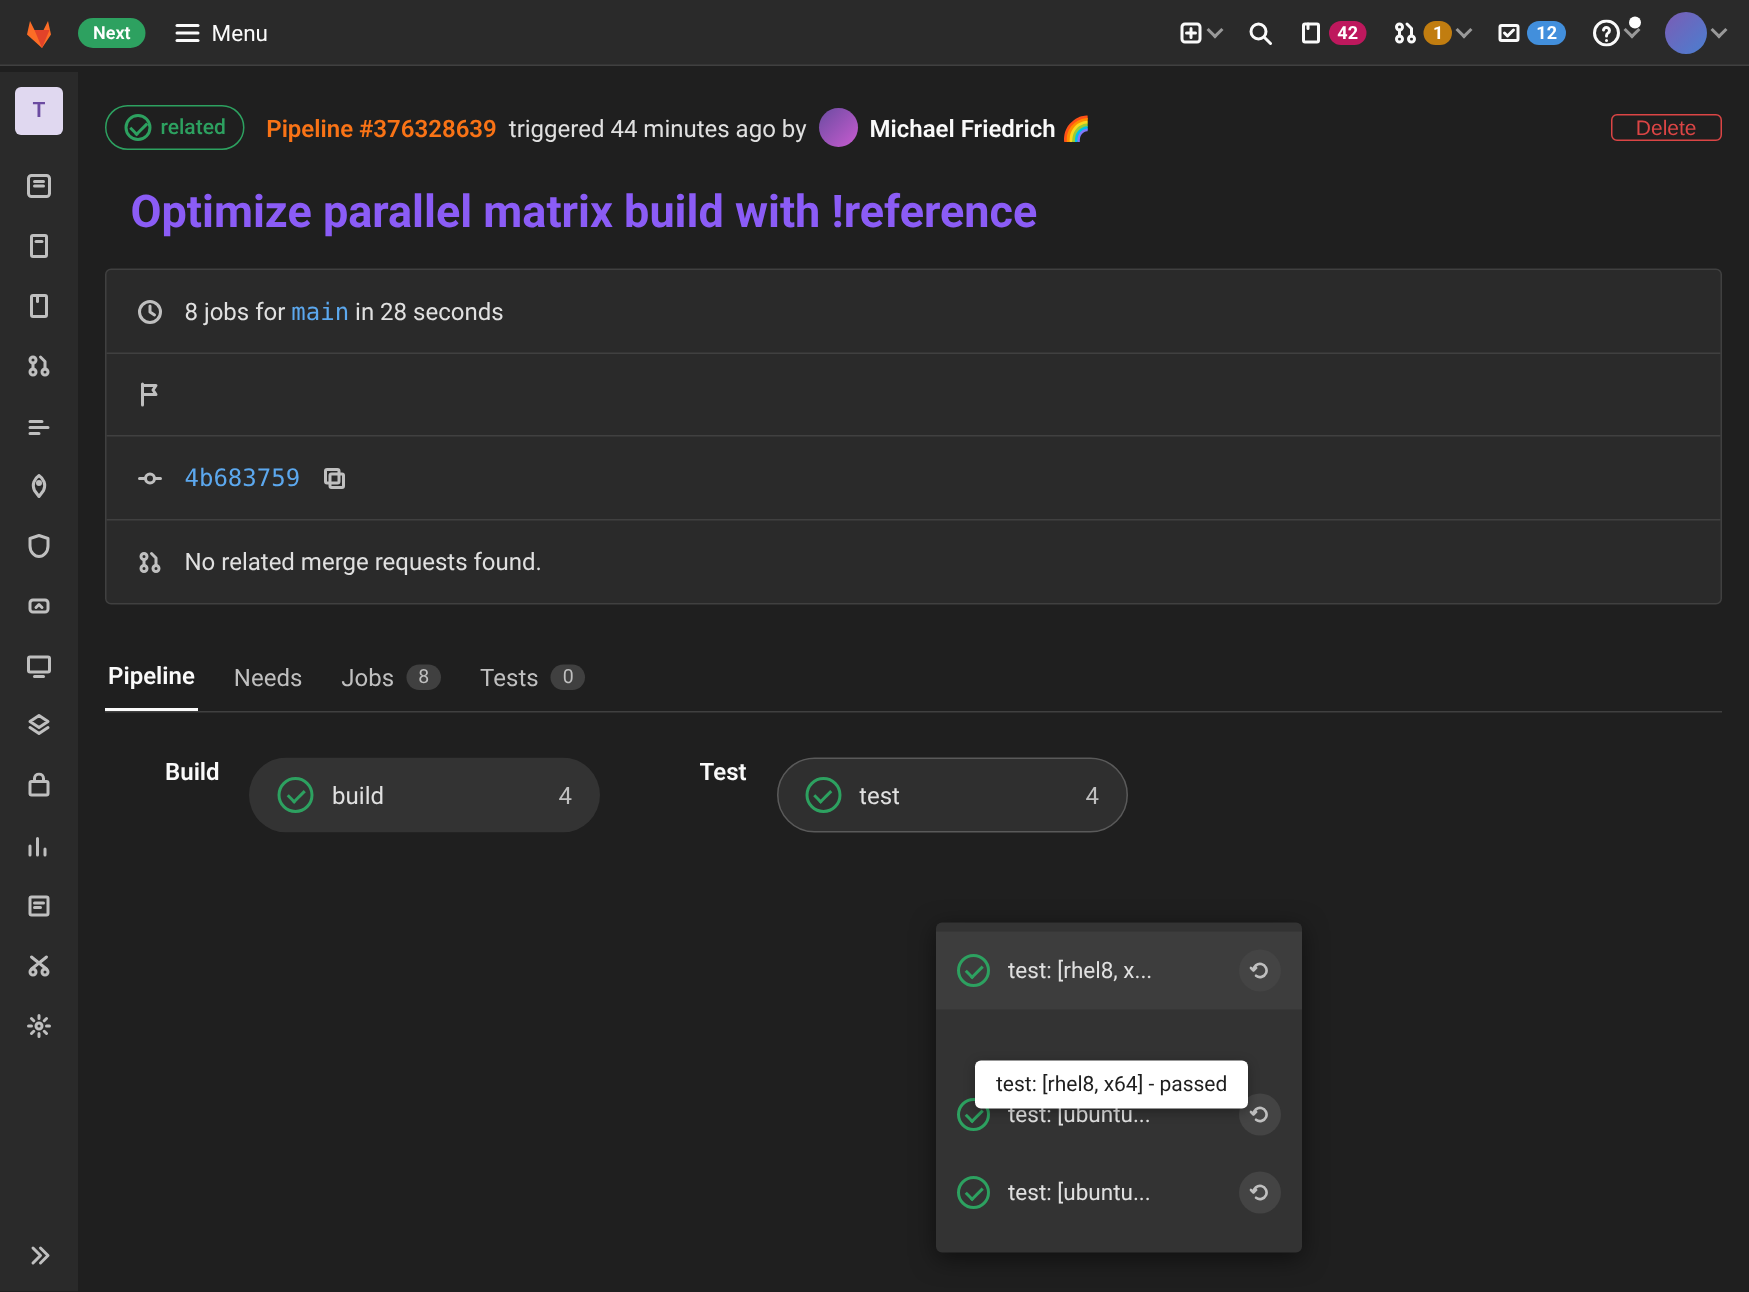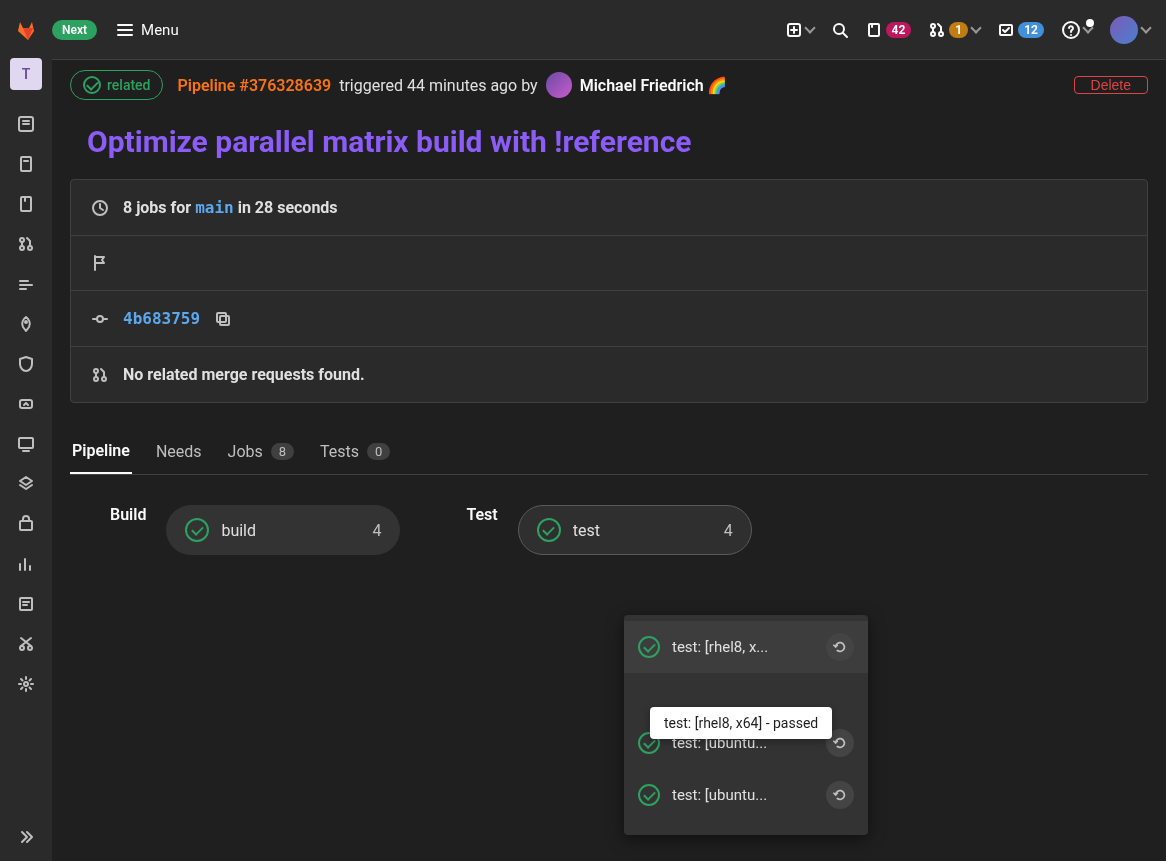--- a/index.html
+++ b/index.html
@@ -3,21 +3,21 @@
 <meta charset="utf-8">
 <style>
 * { box-sizing: border-box; margin: 0; padding: 0; }
 body {
   font-family: -apple-system, BlinkMacSystemFont, "Segoe UI", Roboto, sans-serif;
   background: #1f1f1f; color: #fafafa; width: 1166px; height: 861px;
   overflow: hidden; position: relative;
 }
 
 .topbar {
-  height: 60px; background: #2a2a2a; display: flex; align-items: center;
+  height: 44px; background: #2a2a2a; display: flex; align-items: center;
   padding: 0 16px; border-bottom: 1px solid #404040;
 }
 .logo { width: 24px; height: 24px; margin-right: 12px; }
 .next-badge {
   background: #2da160; color: #fff; font-size: 12px; font-weight: 600;
   padding: 3px 10px; border-radius: 12px; margin-right: 20px;
 }
 .menu-btn { display: flex; align-items: center; gap: 8px; color: #fafafa; font-size: 15px; cursor: pointer; }
 .hamburger { display:flex; flex-direction:column; gap:3px;}
 .hamburger span{ width:16px;height:2px;background:#fafafa;border-radius:1px;}
@@ -46,21 +46,21 @@
   padding:5px 12px;border-radius:16px;font-size:14px;font-weight:500;}
 .pipeline-meta{color:#e0e0e0;font-size:16px;display:flex;align-items:center;gap:8px;}
 .pipeline-link{font-weight:600;color:#f97316;cursor:pointer;}
 .user-av{width:26px;height:26px;border-radius:50%;background:linear-gradient(135deg,#6b4ba1,#c85cd0);}
 .user-name{font-weight:600;color:#fafafa;}
 .delete-btn{margin-left:auto;border:1px solid #db4545;color:#db4545;background:transparent;
   padding:0 16px;border-radius:4px;font-size:14px;cursor:pointer;}
 
 h1.title{font-size:30px;font-weight:700;margin:24px 17px 20px;color:#8b5cf6;}
 
-.info-card{border:1px solid #404040;border-radius:4px;background:#2a2a2a;font-weight:bold;}
+.info-card{border:1px solid #404040;border-radius:4px;background:#2a2a2a;}
 .info-row{padding:18px 20px;display:flex;align-items:center;gap:14px;border-bottom:1px solid #404040;color:#e0e0e0;font-size:16px;}
 .info-row:last-child{border-bottom:none;}
 .code-link{font-family:Menlo,Consolas,monospace;color:#5ca8ee;cursor:pointer;}
 .copy-icon{cursor:pointer;color:#999;}
 .info-icon{width:18px;height:18px;flex-shrink:0;color:#bfbfbf;}
 
 
 .tabs{display:flex;gap:22px;margin-top:26px;border-bottom:1px solid #404040;}
 .tab{padding:12px 2px;font-size:16px;color:#bfbfbf;cursor:pointer;display:flex;align-items:center;gap:8px;}
 .tab.active{color:#fafafa;font-weight:600;border-bottom:2px solid #fafafa;}

